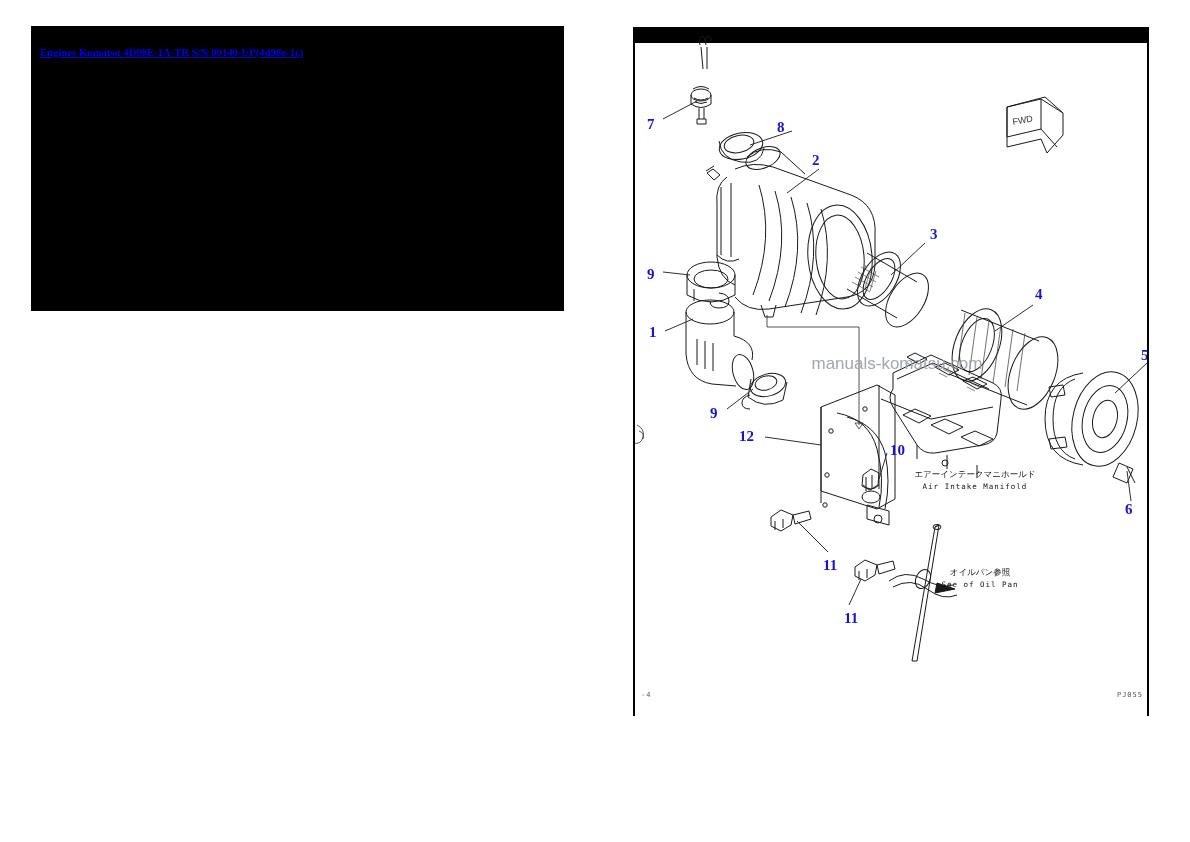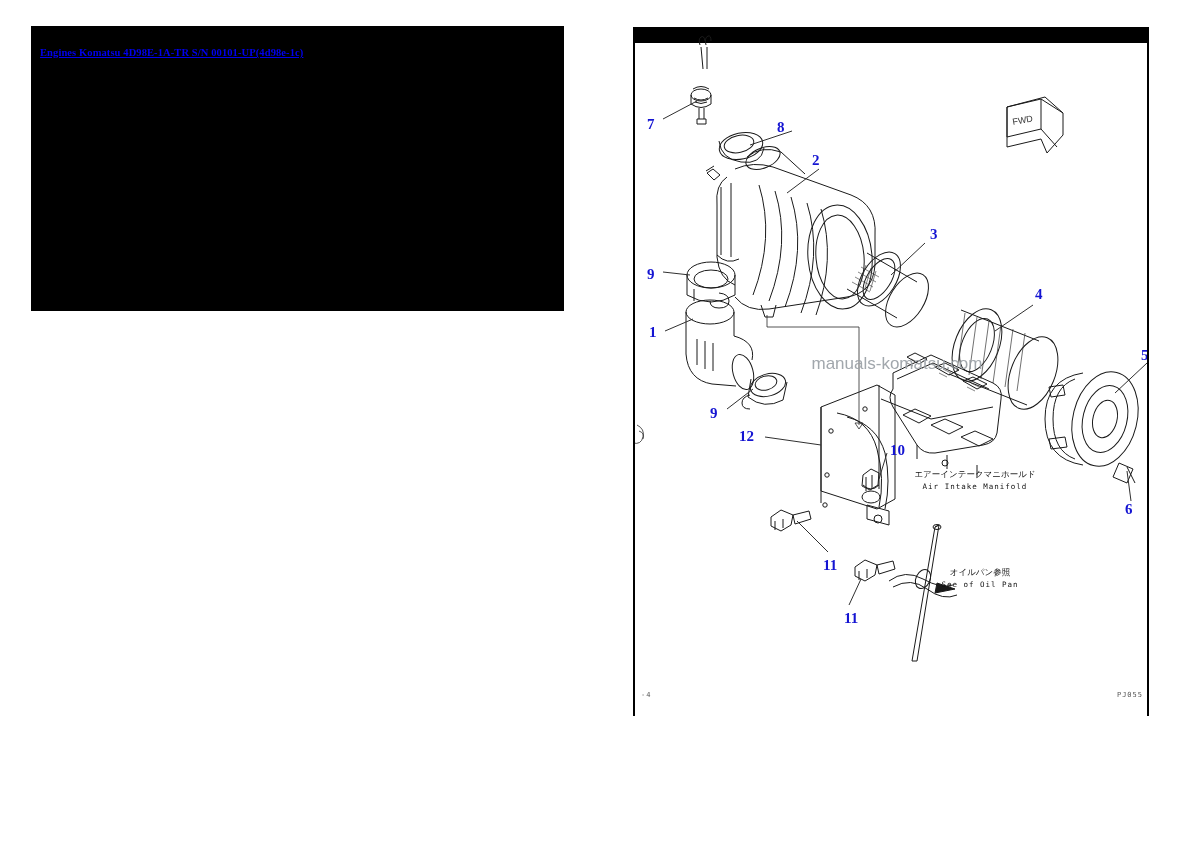--- a/index.html
+++ b/index.html
@@ -105,21 +105,21 @@
     opacity: 0.92;
   }
   .ln { fill: none; stroke: #1a1a1a; stroke-width: 1; }
   .ln-thin { fill: none; stroke: #2a2a2a; stroke-width: 0.8; }
   .leader { fill: none; stroke: #303030; stroke-width: 1; }
 </style>
 </head>
 <body>
 
 <div id="left-panel">
-  <a id="breadcrumb-link" href="#">Engines Komatsu 4D98E-1A-TR S/N 00101-UP(4d98e-1c)</a>
+  <a id="breadcrumb-link" href="#">Engines Komatsu 4D98E-1A-TR S/N 00140-UP(4d98e-1c)</a>
 </div>
 
 <div id="diagram-panel">
 
   <div id="diagram-header-bar"></div>
 
   <div id="diagram-svg-wrap">
   <svg width="516" height="689" viewBox="0 0 516 689" xmlns="http://www.w3.org/2000/svg">
 
     <g stroke="#1a1a1a" fill="none" stroke-width="1">

